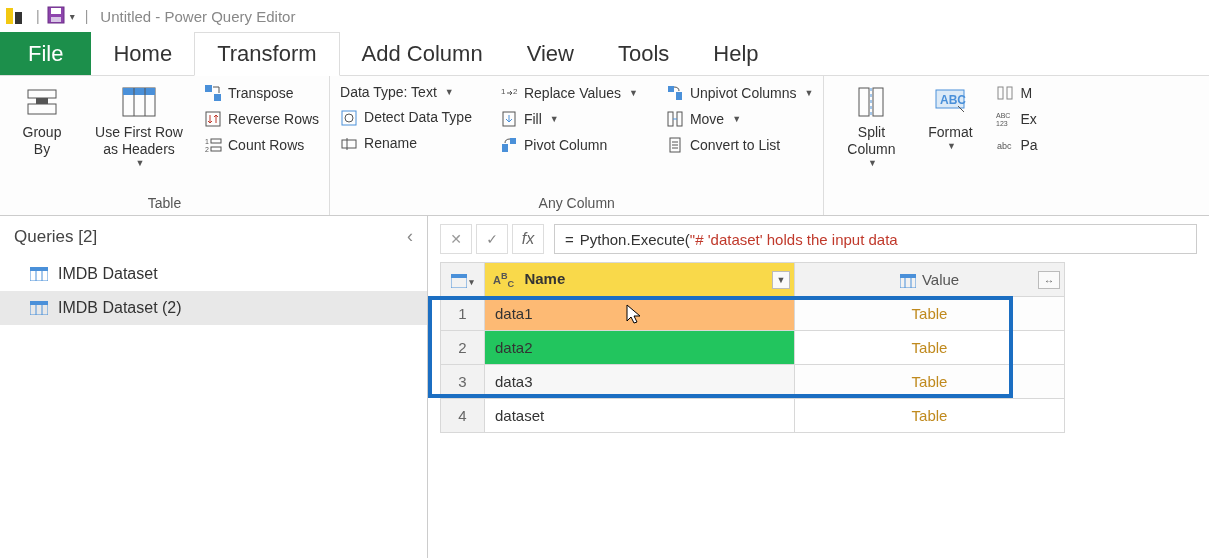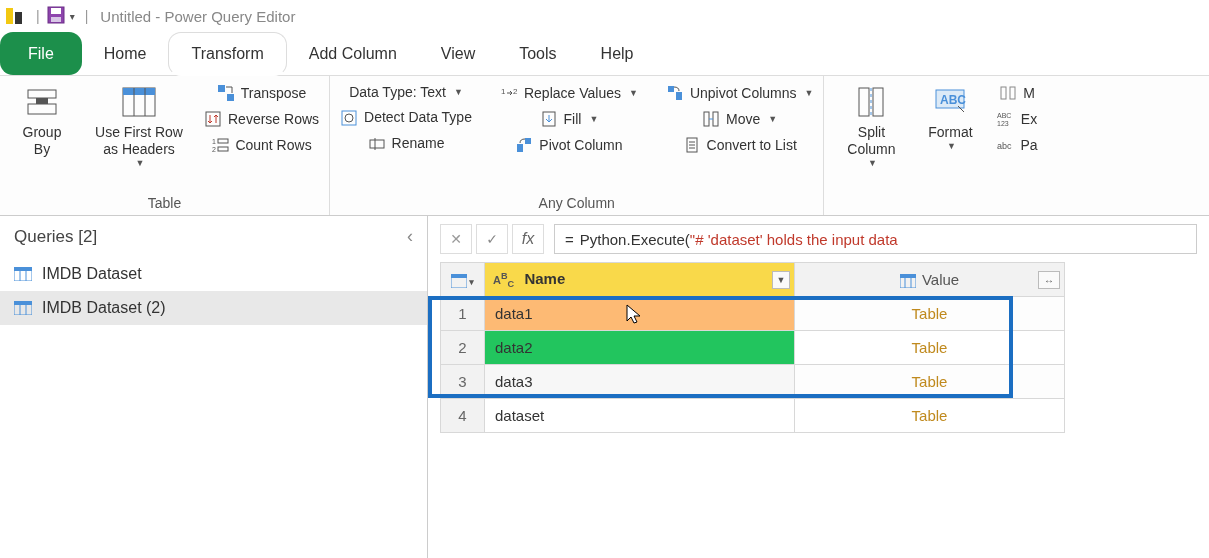--- a/index.html
+++ b/index.html
@@ -8,44 +8,44 @@
 
 .title-bar { height: 32px; display: flex; align-items: center; padding: 0 4px; background: #fff; }
 .title-bar .app-icon { width: 20px; height: 20px; margin-right: 6px; }
 .title-bar .divider { color: #999; margin: 0 6px; }
 .title-bar .save-icon svg { width: 20px; height: 20px; }
 .title-bar .qat-dd { color: #555; font-size: 10px; margin: 0 4px; }
 .title-bar .title-text { color: #888; margin-left: 6px; font-size: 15px; }
 
 
 .menu-tabs { height: 44px; display: flex; align-items: stretch; border-bottom: 1px solid #ddd; }
-.menu-tabs .tab { padding: 0 22px; display: flex; align-items: center; font-size: 16px; color: #333; cursor: pointer; border-top: 1px solid transparent; border-radius: 13px; }
+.menu-tabs .tab { padding: 0 22px; display: flex; align-items: center; font-size: 22px; color: #333; cursor: pointer; border-top: 1px solid transparent; }
 .menu-tabs .tab.file { background: #1c8f4b; color: #fff; padding: 0 28px; }
 .menu-tabs .tab.active { background: #fff; border: 1px solid #ddd; border-bottom: 1px solid #fff; margin-bottom: -1px; }
 
 
 .ribbon { height: 140px; display: flex; background: #fdfdfd; border-bottom: 1px solid #ccc; }
 .ribbon-group { border-right: 1px solid #ddd; display: flex; flex-direction: column; padding: 4px 10px 2px 10px; }
 .ribbon-group .group-body { flex: 1; display: flex; align-items: flex-start; gap: 10px; }
 .ribbon-group .group-label { text-align: center; font-size: 14px; color: #555; padding: 3px 0 2px 0; }
 .big-btn { display: flex; flex-direction: column; align-items: center; justify-content: flex-start; width: 80px; text-align: center; font-size: 14px; color: #333; cursor: pointer; padding-top: 4px; line-height: 1.2; }
 .big-btn .big-icon { width: 36px; height: 36px; margin-bottom: 4px; }
-.small-col { display: flex; flex-direction: column; gap: 8px; padding-top: 4px; align-items: center; }
+.small-col { display: flex; flex-direction: column; gap: 8px; padding-top: 4px; }
 .small-btn { display: flex; align-items: center; gap: 6px; font-size: 14px; color: #333; cursor: pointer; white-space: nowrap; line-height: 1.2; }
 .small-btn .sm-icon { width: 18px; height: 18px; flex-shrink: 0; display:inline-flex; align-items:center; justify-content:center;}
 .dd-caret { font-size: 9px; color: #555; margin-left: 2px; }
 
 
 .main { display: flex; height: calc(558px - 32px - 44px - 140px); }
 
 
 .queries-pane { width: 428px; border-right: 1px solid #ccc; display: flex; flex-direction: column; }
 .queries-header { display: flex; align-items: center; justify-content: space-between; padding: 10px 14px; font-size: 17px; color: #444; }
 .queries-header .collapse { color: #888; font-size: 18px; cursor: pointer; }
-.query-item { display: flex; align-items: center; gap: 10px; padding: 8px 14px; font-size: 16px; color: #333; cursor: pointer; }
+.query-item { display: flex; align-items: center; gap: 10px; padding: 8px 30px; font-size: 16px; color: #333; cursor: pointer; }
 .query-item.selected { background: #e8e8e8; }
 .query-item .tbl-icon { width: 18px; height: 14px; }
 
 
 .data-area { flex: 1; display: flex; flex-direction: column; }
 .formula-bar { display: flex; align-items: center; padding: 8px 12px; gap: 4px; }
 .formula-bar .fb-btn { width: 32px; height: 30px; display: flex; align-items: center; justify-content: center; color: #999; border: 1px solid #ddd; cursor: pointer; background:#fff;}
 .formula-bar .fb-btn.fx { font-style: italic; font-family: Georgia, serif; color: #666; font-size:16px;}
 .formula-bar .fb-input { flex: 1; border: 1px solid #ccc; height: 30px; padding: 0 10px; font-family: Consolas, monospace; font-size: 15px; display: flex; align-items: center; margin-left:6px; overflow:hidden; white-space:nowrap;}
 .formula-bar .fb-input .eq { color:#333; margin-right:6px;}

